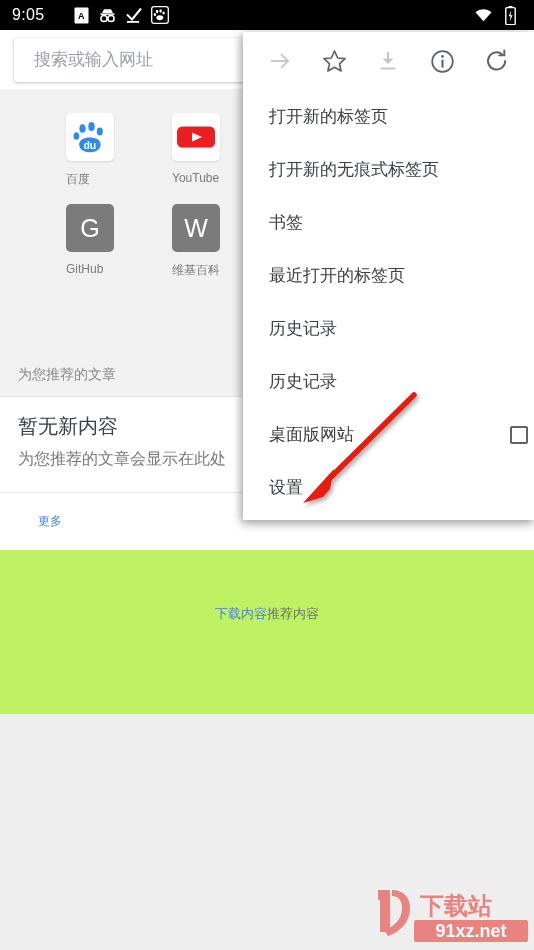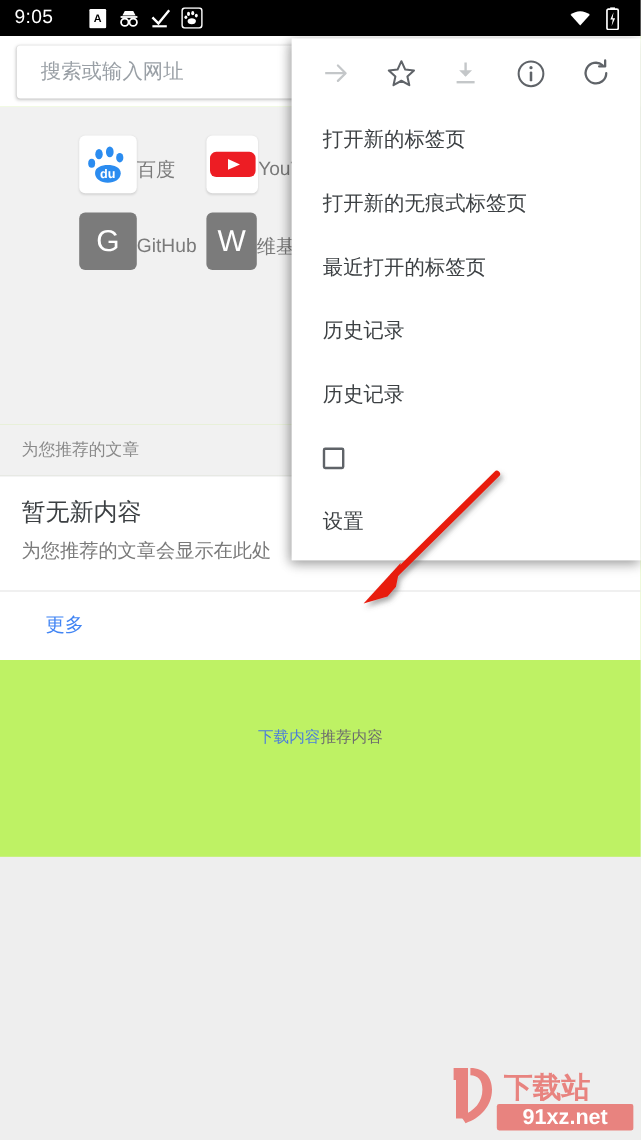--- a/index.html
+++ b/index.html
@@ -89,43 +89,42 @@
     padding-top: 24px;
   }
   .tile-row {
     display: flex;
     padding-left: 66px;
     margin-bottom: 16px;
   }
   .tile {
     width: 106px;
     display: flex;
-    flex-direction: row;
-    align-items: center;
+    flex-direction: column;
   }
   .tile-icon {
     width: 48px; height: 48px;
     border-radius: 5px;
     display: flex;
     align-items: center;
     justify-content: center;
     background: #ffffff;
     box-shadow: 0 1px 2px rgba(0,0,0,0.12);
     overflow: hidden;
   }
   .tile-icon.gray {
     background: #7b7b7b;
     color: #ffffff;
     font-size: 25px;
     font-weight: 400;
     box-shadow: none;
   }
   .tile-label {
     margin-top: 10px;
-    font-size: 16px;
+    font-size: 12px;
     color: #7a7a7a;
     white-space: nowrap;
   }
 
   #articles-header {
     position: absolute;
     left: 0; top: 324px;
     width: 534px; height: 42px;
     background: #f1f1f1;
     display: flex;
@@ -155,21 +154,21 @@
   }
   #articles-more-row {
     border-top: 1px solid #e7e7e7;
     height: 58px;
     display: flex;
     align-items: center;
     padding-left: 38px;
   }
   #articles-more-link {
     color: #4285f4;
-    font-size: 16px;
+    font-size: 12px;
   }
 
   #learn-more-row {
     position: absolute;
     left: 0; top: 566px;
     width: 534px;
     text-align: center;
     font-size: 13px;
     padding-top: 9px;
   }
@@ -407,29 +406,33 @@
 
     </div>
 
     <div class="menu-item">
       <span class="menu-item-label">打开新的标签页</span>
     </div>
     <div class="menu-item">
       <span class="menu-item-label">打开新的无痕式标签页</span>
     </div>
     <div class="menu-item">
+      <span class="menu-item-label">书签</span>
+    </div>
+    <div class="menu-item">
       <span class="menu-item-label">最近打开的标签页</span>
     </div>
     <div class="menu-item">
       <span class="menu-item-label">历史记录</span>
     </div>
     <div class="menu-item">
       <span class="menu-item-label">历史记录</span>
     </div>
     <div class="menu-item">
+      <span class="menu-item-label">桌面版网站</span>
       <span class="menu-checkbox"></span>
     </div>
     <div class="menu-item">
       <span class="menu-item-label">设置</span>
     </div>
 
   </div>
 
   <svg id="annotation-arrow" viewBox="0 0 150 135">
     <defs>

